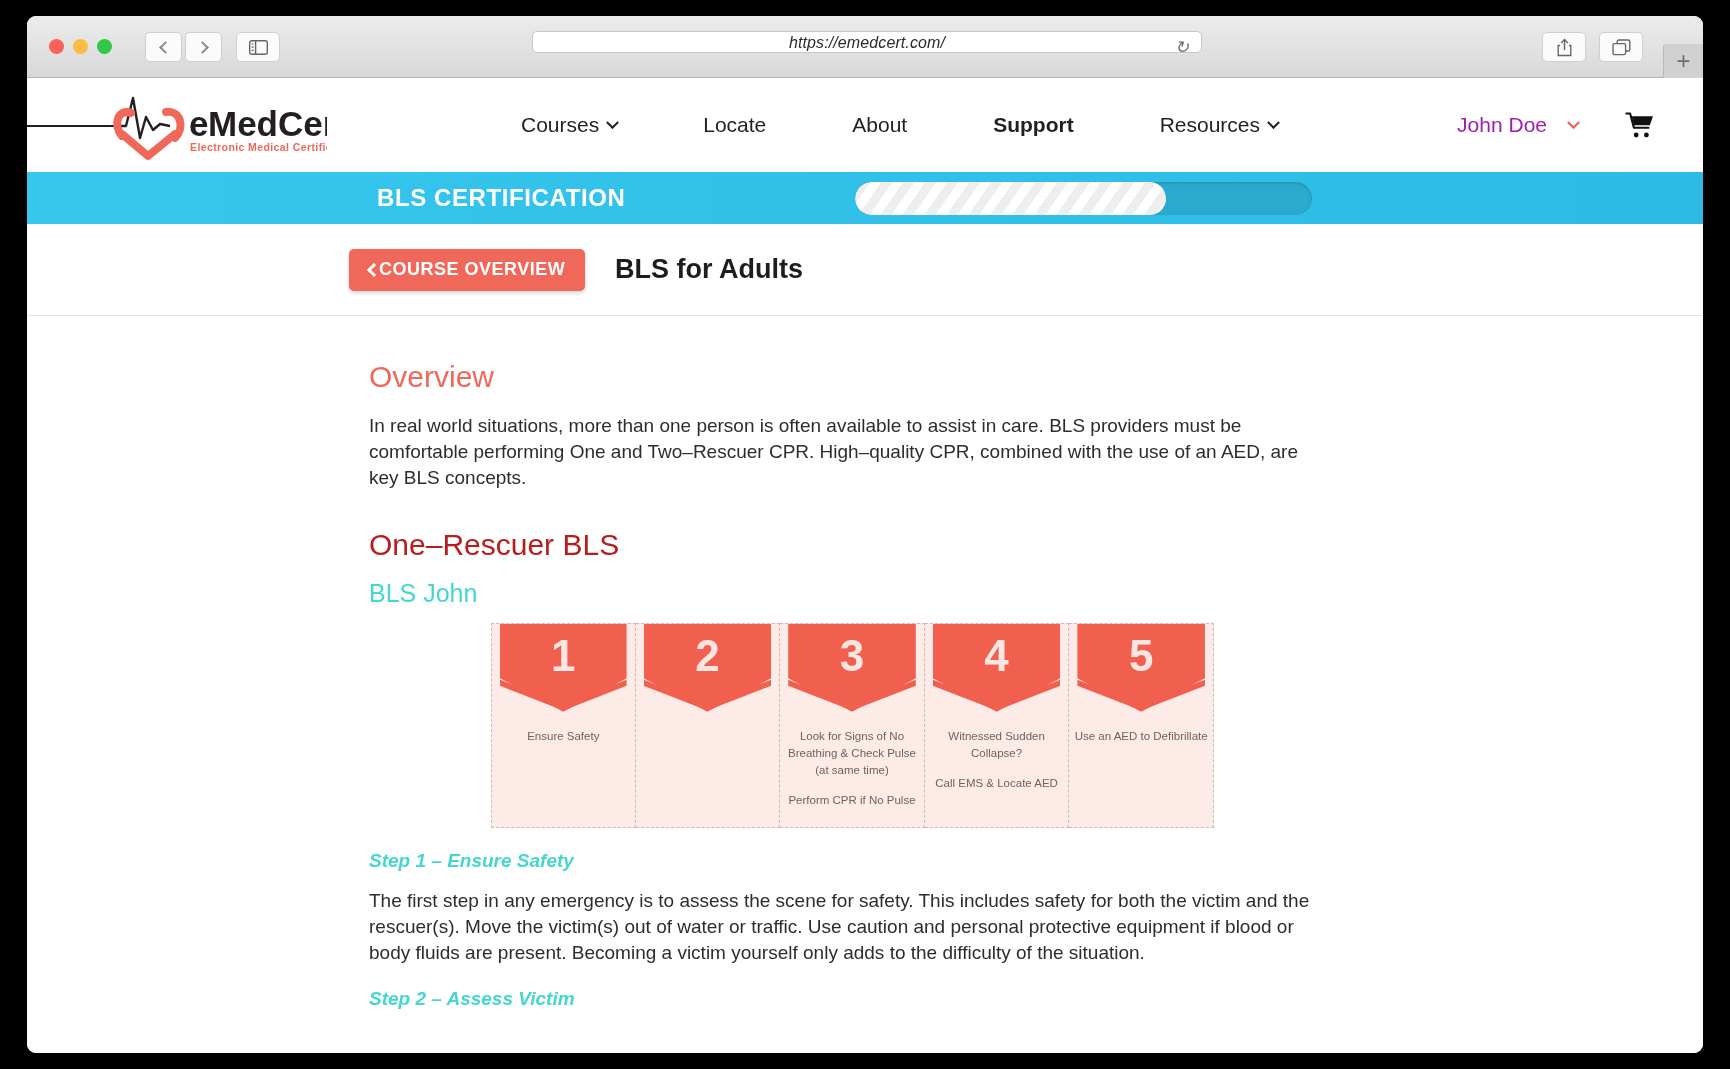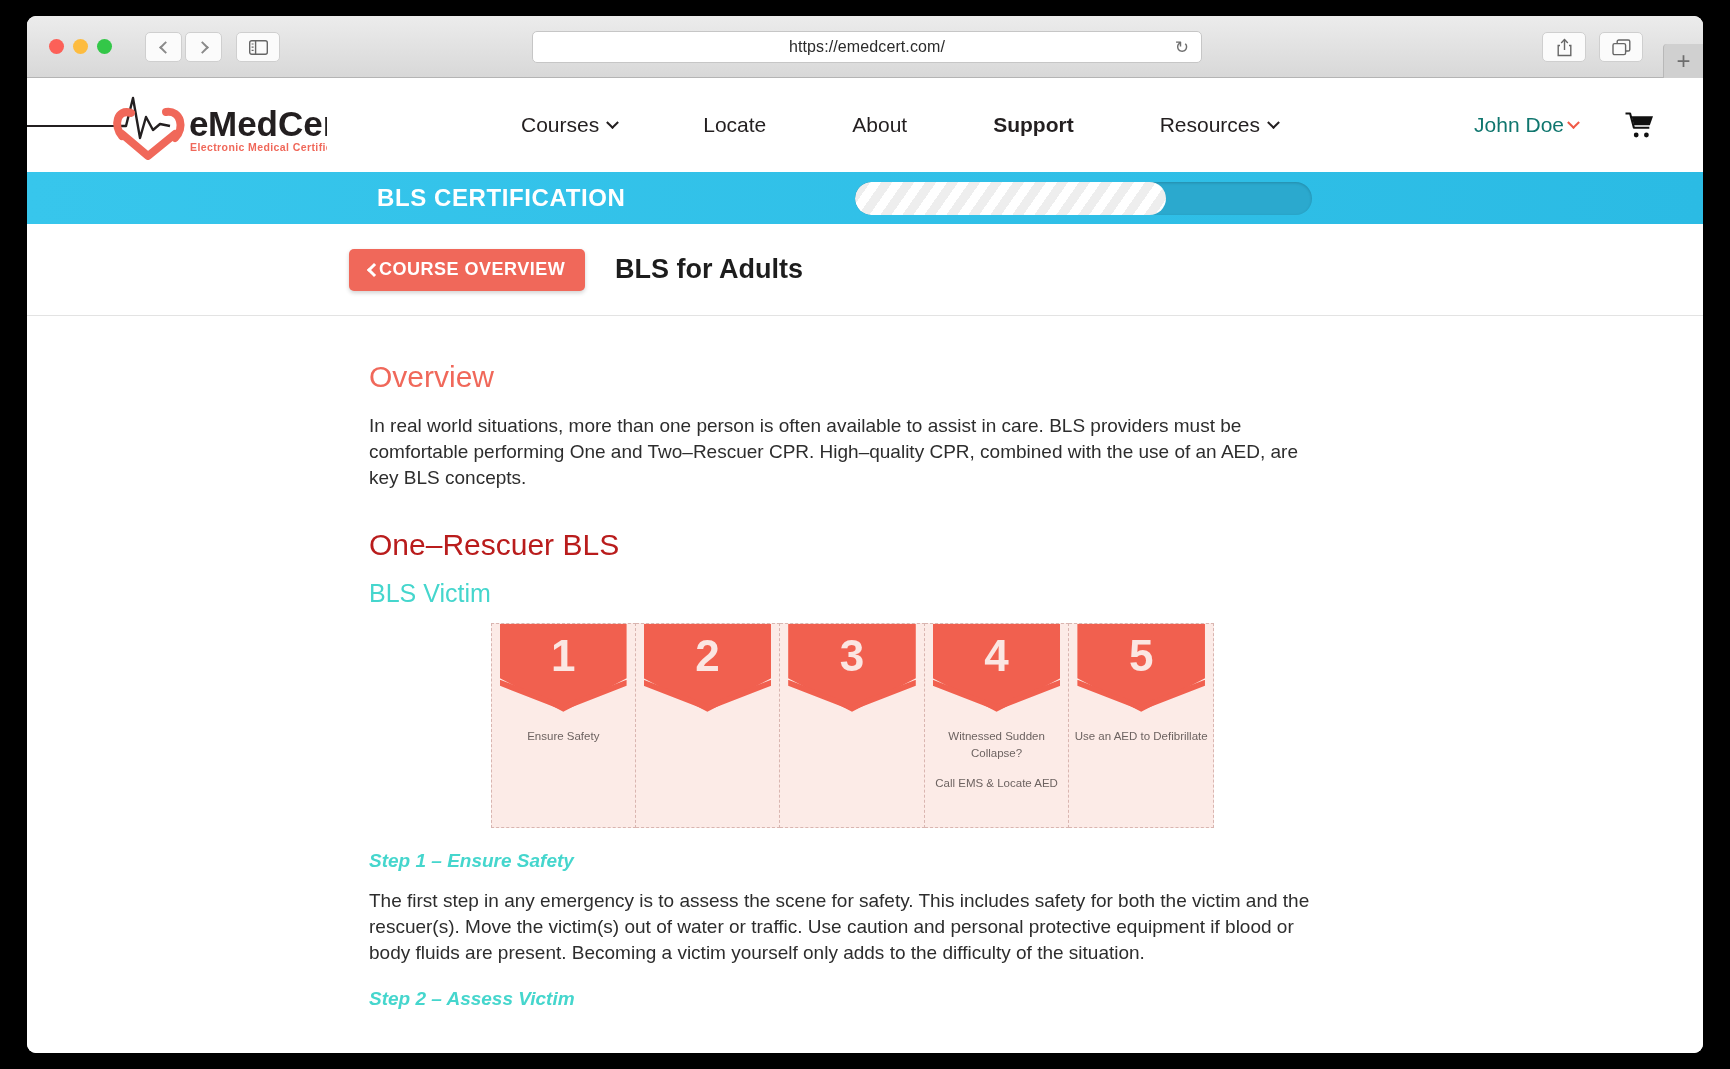--- a/index.html
+++ b/index.html
@@ -71,27 +71,28 @@
     border-bottom: 2px solid #8a8a8a;
   }
   .chev.left  { transform: rotate(135deg); margin-left: 3px; }
   .chev.right { transform: rotate(-45deg); margin-right: 3px; }
 
   #url-field {
     position: absolute;
     left: 505px;
     top: 15px;
     width: 670px;
-    height: 32px;
+    height: 22px;
     background: #ffffff;
     border: 1px solid #c6c6c6;
     border-radius: 5px;
     display: flex;
-    align-items: center;
+    align-items: flex-end;
     justify-content: center;
+    font-style: italic;
   }
   #url-text {
     font-size: 16px;
     color: #2b2b2b;
     letter-spacing: 0.1px;
   }
   #reload-icon {
     position: absolute;
     right: 12px;
     top: 7px;
@@ -171,23 +172,23 @@
     border-right-color: #f05a47;
     border-bottom-color: #f05a47;
   }
   #nav-user {
     position: absolute;
     right: 125px;
     top: 0;
     height: 94px;
     display: flex;
     align-items: center;
-    gap: 5px;
+    gap: 22px;
     font-size: 21px;
-    color: #0f766e;
+    color: #a21caf;
     white-space: nowrap;
   }
   #cart-btn {
     position: absolute;
     right: 48px;
     top: 0;
     height: 94px;
     display: flex;
     align-items: center;
   }
@@ -494,21 +495,21 @@
       </div>
       <div id="course-title">BLS for Adults</div>
     </div>
 
     <div id="lesson-body">
 
       <h2 class="h-overview">Overview</h2>
       <p class="body-text">In real world situations, more than one person is often available to assist in care. BLS providers must be comfortable performing One and Two–Rescuer CPR. High–quality CPR, combined with the use of an AED, are key BLS concepts.</p>
 
       <h2 class="h-section">One–Rescuer BLS</h2>
-      <h3 class="h-sub">BLS Victim</h3>
+      <h3 class="h-sub">BLS John</h3>
 
       <div id="steps-graphic">
 
         <div class="step-card">
           <div class="step-chevron">
             <span class="step-num">1</span>
           </div>
           <div class="step-chevron-echo"></div>
           <div class="step-text">
             <div>Ensure Safety</div>
@@ -521,20 +522,24 @@
             <span class="step-num">2</span>
           </div>
           <div class="step-chevron-echo"></div>
         </div>
 
         <div class="step-card">
           <div class="step-chevron">
             <span class="step-num">3</span>
           </div>
           <div class="step-chevron-echo"></div>
+          <div class="step-text">
+            <div>Look for Signs of No Breathing &amp; Check Pulse (at same time)</div>
+            <div class="line2">Perform CPR if No Pulse</div>
+          </div>
         </div>
 
         <div class="step-card">
           <div class="step-chevron">
             <span class="step-num">4</span>
           </div>
           <div class="step-chevron-echo"></div>
           <div class="step-text">
             <div>Witnessed Sudden Collapse?</div>
             <div class="line2">Call EMS &amp; Locate AED</div>

